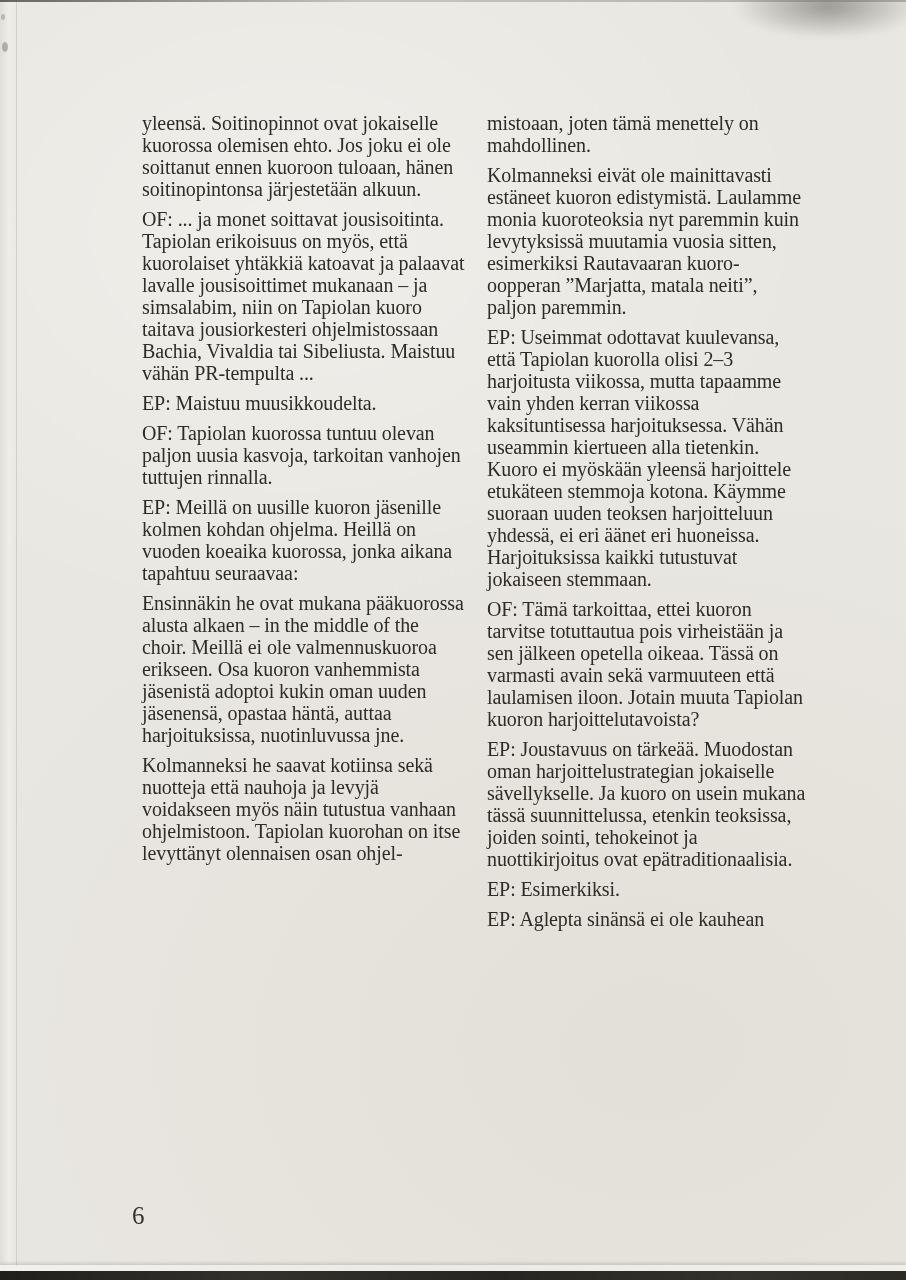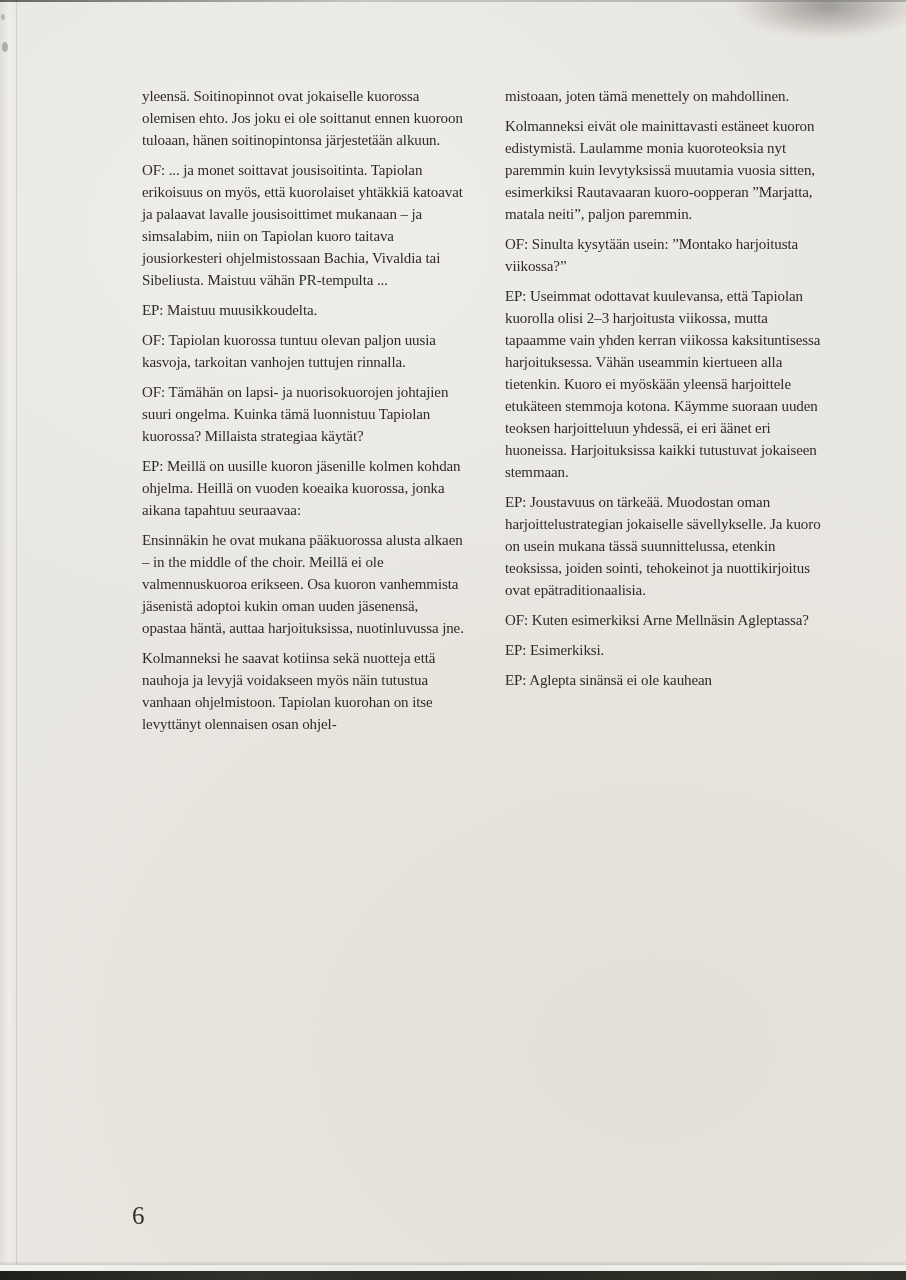--- a/index.html
+++ b/index.html
@@ -36,27 +36,27 @@
     position:absolute;bottom:9px;left:0;width:100%;height:6px;
     background:linear-gradient(to right,#f3f1eb,#eceae4 45%,#f1efe9);
     box-shadow:0 -2px 3px rgba(120,118,110,.25);
   }
   .edge-bottom-dark{
     position:absolute;bottom:0;left:0;width:100%;height:9px;
     background:linear-gradient(to right,#201f1c,#32312c 28%,#262521 55%,#343329 82%,#2b2a25);
   }
   
   .col{
-    position:absolute;top:85px;width:324px;
+    position:absolute;top:112px;width:324px;
     color:#2f2c27;
-    font-size:15px;line-height:22px;letter-spacing:-0.1px;
+    font-size:20px;line-height:22px;letter-spacing:-0.1px;
     text-align:left;
   }
   .col-left{left:142px;}
-  .col-right{left:487px;margin-left:18px;}
+  .col-right{left:487px;}
   .para{margin:0 0 8px 0;}
   .italic{}
   .roman{font-style:normal;}
   .page-number{
     position:absolute;left:132px;top:1203px;
     color:#33302a;font-size:25px;line-height:26px;
   }
 </style>
 </head>
 <body>
@@ -67,33 +67,31 @@
   <div class="edge-top"></div>
   <div class="corner-shadow"></div>
   <div class="speck-1"></div>
   <div class="speck-2"></div>
 
   <div class="col col-left">
     <p class="para roman">yleensä. Soitinopinnot ovat jokaiselle kuorossa olemisen ehto. Jos joku ei ole soittanut ennen kuoroon tuloaan, hänen soitinopintonsa järjestetään alkuun.</p>
     <p class="para italic">OF: ... ja monet soittavat jousisoitinta. Tapiolan erikoisuus on myös, että kuorolaiset yhtäkkiä katoavat ja palaavat lavalle jousisoittimet mukanaan – ja simsalabim, niin on Tapiolan kuoro taitava jousiorkesteri ohjelmistossaan Bachia, Vivaldia tai Sibeliusta. Maistuu vähän PR-tempulta ...</p>
     <p class="para roman">EP: Maistuu muusikkoudelta.</p>
     <p class="para italic">OF: Tapiolan kuorossa tuntuu olevan paljon uusia kasvoja, tarkoitan vanhojen tuttujen rinnalla.</p>
-    <p class="para italic">OF: Tämähän on lapsi- ja nuorisokuorojen johtajien suuri ongelma. Kuinka tämä luonnistuu Tapiolan kuorossa? Millaista strategiaa käytät?</p>
     <p class="para roman">EP: Meillä on uusille kuoron jäsenille kolmen kohdan ohjelma. Heillä on vuoden koeaika kuorossa, jonka aikana tapahtuu seuraavaa:</p>
     <p class="para roman">Ensinnäkin he ovat mukana pääkuorossa alusta alkaen – in the middle of the choir. Meillä ei ole valmennuskuoroa erikseen. Osa kuoron vanhemmista jäsenistä adoptoi kukin oman uuden jäsenensä, opastaa häntä, auttaa harjoituksissa, nuotinluvussa jne.</p>
     <p class="para roman">Kolmanneksi he saavat kotiinsa sekä nuotteja että nauhoja ja levyjä voidakseen myös näin tutustua vanhaan ohjelmistoon. Tapiolan kuorohan on itse levyttänyt olennaisen osan ohjel-</p>
   </div>
 
   <div class="col col-right">
     <p class="para roman">mistoaan, joten tämä menettely on mahdollinen.</p>
     <p class="para roman">Kolmanneksi eivät ole mainittavasti estäneet kuoron edistymistä. Laulamme monia kuoroteoksia nyt paremmin kuin levytyksissä muutamia vuosia sitten, esimerkiksi Rautavaaran kuoro-oopperan ”Marjatta, matala neiti”, paljon paremmin.</p>
-    <p class="para italic">OF: Sinulta kysytään usein: ”Montako harjoitusta viikossa?”</p>
     <p class="para roman">EP: Useimmat odottavat kuulevansa, että Tapiolan kuorolla olisi 2–3 harjoitusta viikossa, mutta tapaamme vain yhden kerran viikossa kaksituntisessa harjoituksessa. Vähän useammin kiertueen alla tietenkin. Kuoro ei myöskään yleensä harjoittele etukäteen stemmoja kotona. Käymme suoraan uuden teoksen harjoitteluun yhdessä, ei eri äänet eri huoneissa. Harjoituksissa kaikki tutustuvat jokaiseen stemmaan.</p>
+    <p class="para italic">OF: Tämä tarkoittaa, ettei kuoron tarvitse totuttautua pois virheistään ja sen jälkeen opetella oikeaa. Tässä on varmasti avain sekä varmuuteen että laulamisen iloon. Jotain muuta Tapiolan kuoron harjoittelutavoista?</p>
     <p class="para roman">EP: Joustavuus on tärkeää. Muodostan oman harjoittelustrategian jokaiselle sävellykselle. Ja kuoro on usein mukana tässä suunnittelussa, etenkin teoksissa, joiden sointi, tehokeinot ja nuottikirjoitus ovat epätraditionaalisia.</p>
-    <p class="para italic">OF: Kuten esimerkiksi Arne Mellnäsin Agleptassa?</p>
     <p class="para roman">EP: Esimerkiksi.</p>
     <p class="para roman">EP: Aglepta sinänsä ei ole kauhean</p>
   </div>
 
   <div class="page-number">6</div>
 
   <div class="edge-bottom-light"></div>
   <div class="edge-bottom-dark"></div>
 
 </div>

